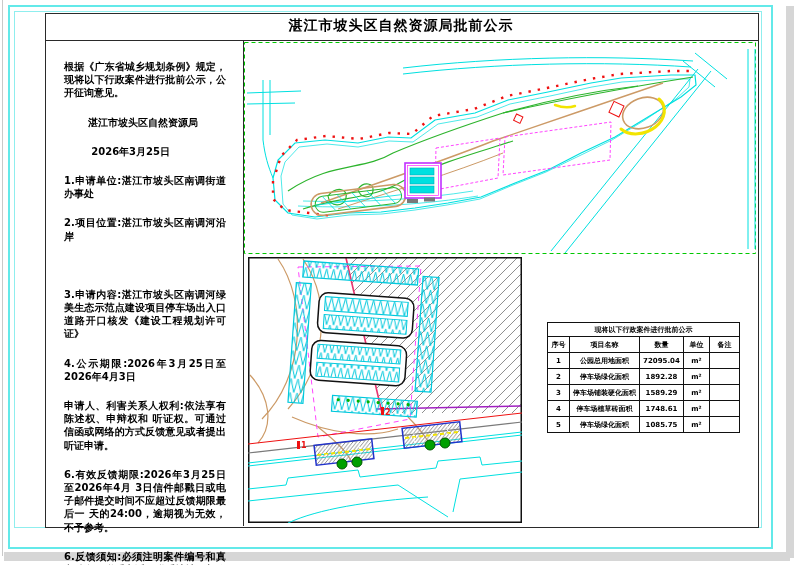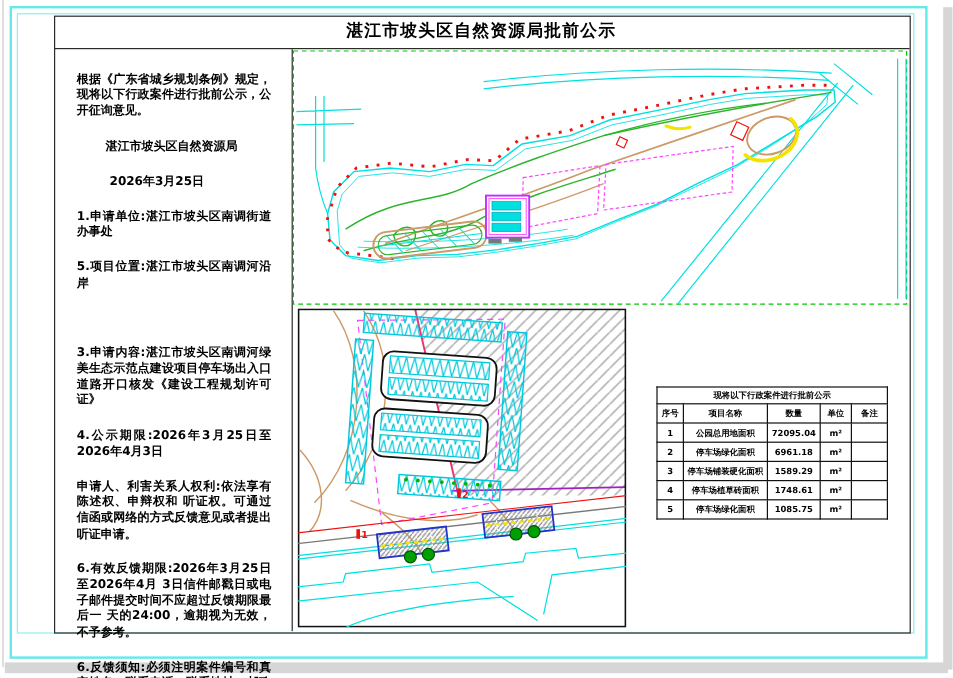--- a/index.html
+++ b/index.html
@@ -47,21 +47,21 @@
   <div class="title-rule"></div>
   <div class="divider-v"></div>
 
   <div class="page-title">湛江市坡头区自然资源局批前公示</div>
 
   <div class="notice-col">
     <p>根据《广东省城乡规划条例》规定，现将以下行政案件进行批前公示，公开征询意见。</p>
     <p class="p-right">湛江市坡头区自然资源局</p>
     <p class="p-date">2026年3月25日</p>
     <p>1.申请单位:湛江市坡头区南调街道办事处</p>
-    <p>5.项目位置:湛江市坡头区南调河沿岸</p>
+    <p>2.项目位置:湛江市坡头区南调河沿岸</p>
     <div class="gap"></div>
     <p>3.申请内容:湛江市坡头区南调河绿美生态示范点建设项目停车场出入口道路开口核发《建设工程规划许可证》</p>
     <p>4.公示期限:2026年3月25日至2026年4月3日</p>
     <p>申请人、利害关系人权利:依法享有陈述权、申辩权和 听证权。可通过信函或网络的方式反馈意见或者提出听证申请。</p>
     <p>6.有效反馈期限:2026年3月25日至2026年4月 3日信件邮戳日或电子邮件提交时间不应超过反馈期限最后一 天的24:00，逾期视为无效，不予参考。</p>
     <p>6.反馈须知:必须注明案件编号和真实姓名、联系电话、联系地址、邮政编码，如反馈信息不准确或不完整，导致无法核实有关情况的视为无效。</p>
   </div>
 
   <svg style="left:243px;top:41px;" width="514" height="214" viewBox="0 0 514 214">
     <defs>
@@ -261,21 +261,21 @@
     <tr>
       <td>1</td>
       <td>公园总用地面积</td>
       <td>72095.04</td>
       <td>m²</td>
       <td></td>
     </tr>
     <tr>
       <td>2</td>
       <td>停车场绿化面积</td>
-      <td>6961.18</td>
+      <td>1892.28</td>
       <td>m²</td>
       <td></td>
     </tr>
     <tr>
       <td>3</td>
       <td>停车场铺装硬化面积</td>
       <td>1589.29</td>
       <td>m²</td>
       <td></td>
     </tr>

